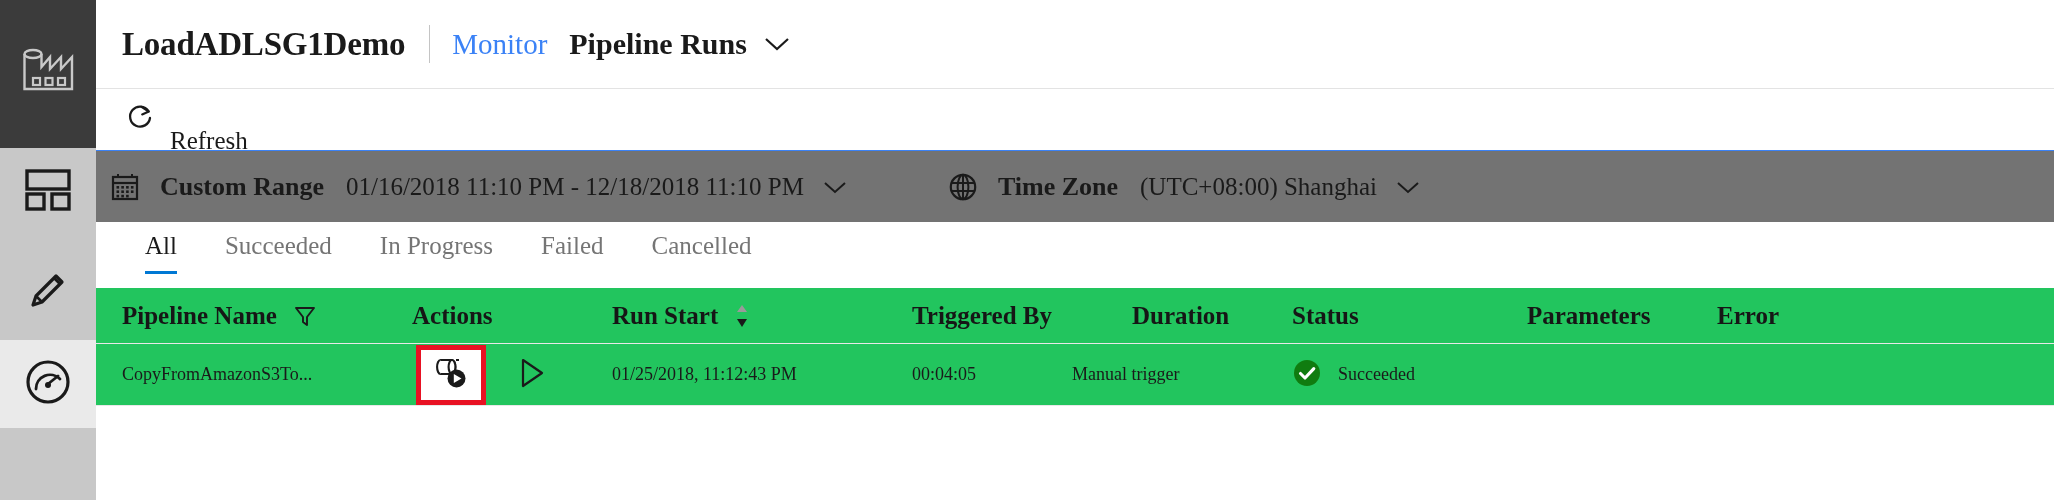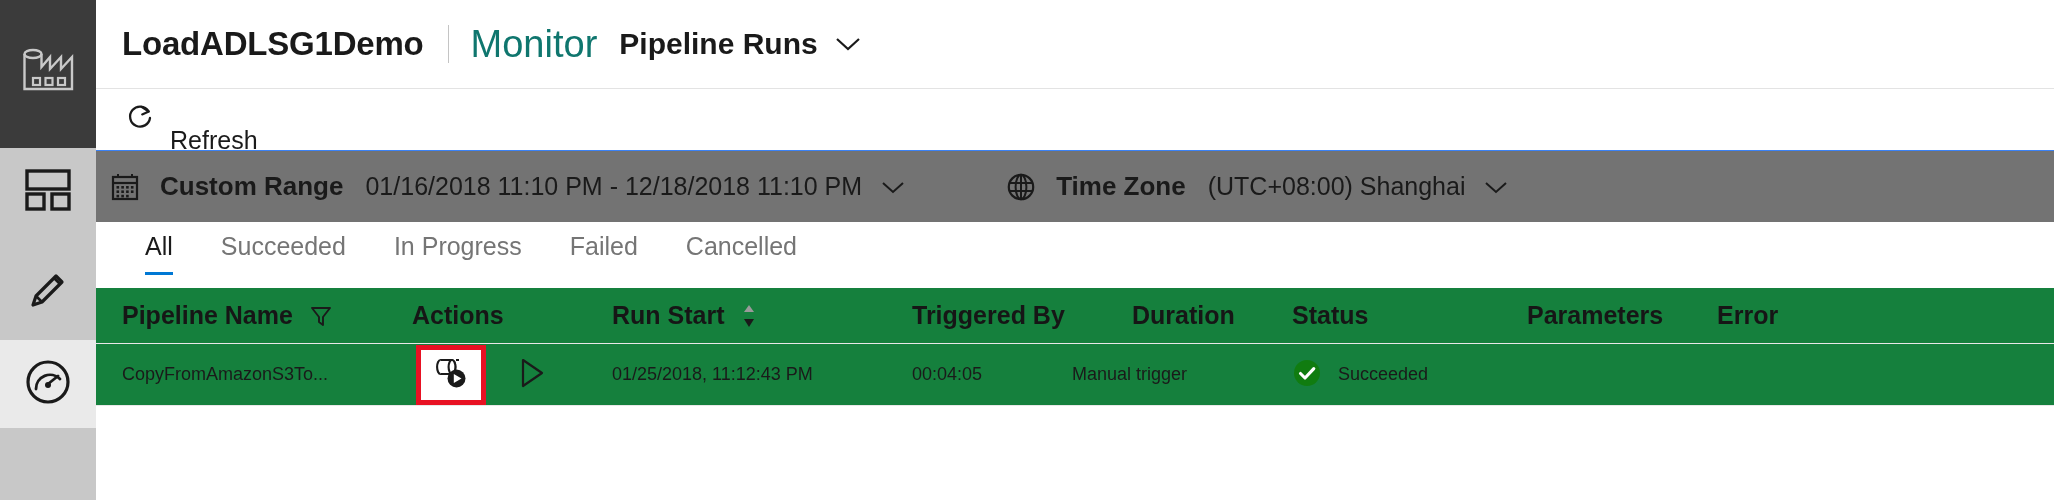--- a/index.html
+++ b/index.html
@@ -10,20 +10,21 @@
     background: #ffffff;
     font-family: "Liberation Sans", sans-serif;
     -webkit-font-smoothing: antialiased;
   }
 
   #app {
     position: relative;
     width: 1654px;
     height: 500px;
     background: #ffffff;
+    font-family: Liberation Serif, serif;
   }
 
   
   #rail {
     position: absolute;
     left: 0; top: 0;
     width: 96px;
     height: 500px;
     background: #c8c8c8;
   }
@@ -68,22 +69,22 @@
     color: #1a1a1a;
     letter-spacing: -0.2px;
   }
   #hdr-sep {
     width: 1px;
     height: 38px;
     background: #c4c4c4;
     margin: 0 22px 0 24px;
   }
   #hdr-monitor {
-    font-size: 38px;
-    color: #0f766e;
+    font-size: 29px;
+    color: #3b82f6;
     font-weight: normal;
   }
   #hdr-section {
     font-size: 30px;
     color: #1a1a1a;
     font-weight: bold;
     margin-left: 22px;
   }
   #hdr-caret {
     margin-left: 16px;
@@ -173,21 +174,21 @@
     left: 0; right: 0; bottom: 0;
     height: 3px;
     background: #0078d4;
   }
 
   
   #table {
     position: absolute;
     left: 96px; top: 288px;
     width: 1958px;
-    background: #15803d;
+    background: #22c55e;
   }
   .row {
     display: flex;
     align-items: center;
     border-bottom: 1px solid #e8e8e8;
     padding-left: 26px;
   }
   #thead-row { height: 56px; }
   #data-row  { height: 62px; }
 

